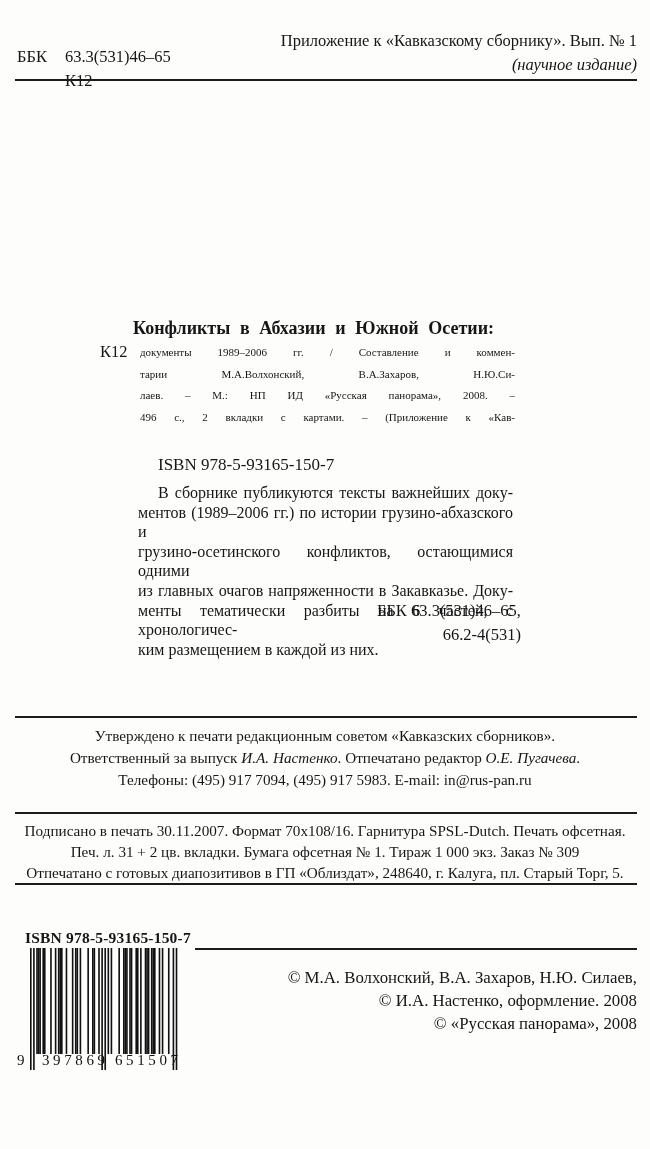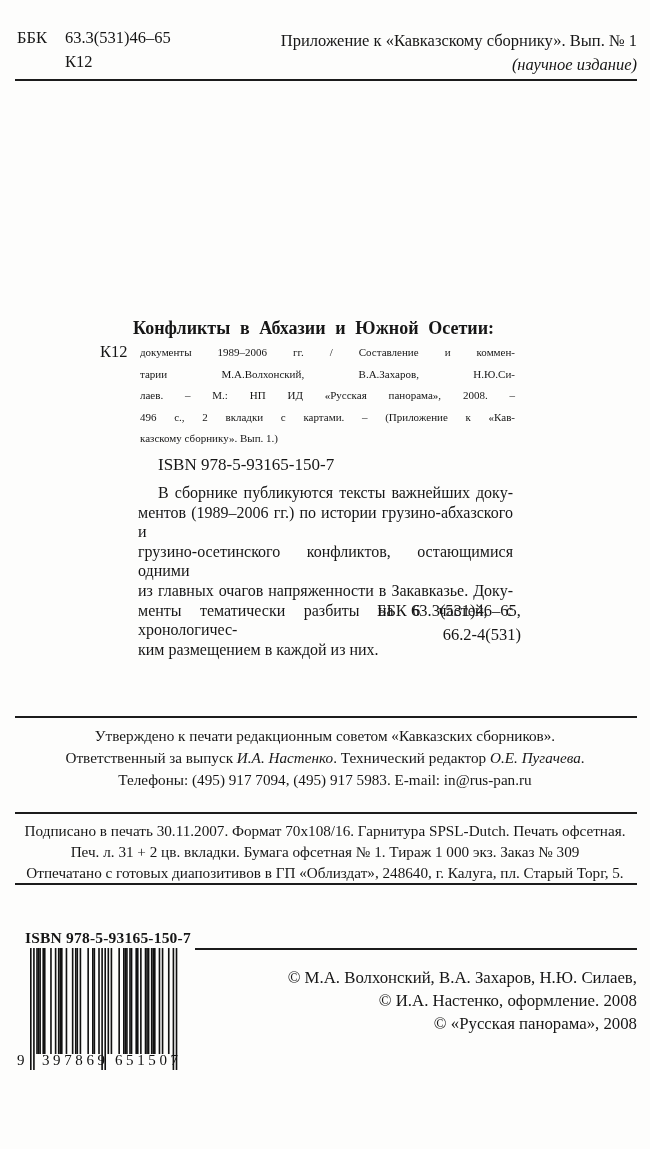--- a/index.html
+++ b/index.html
@@ -11,21 +11,21 @@
     color:#161616;
     font-family:"Liberation Serif","DejaVu Serif",serif;
     overflow:hidden;
   }
   .abs{position:absolute;}
   .rule{position:absolute;height:2px;background:#1c1c1c;}
   .just{text-align:justify;text-align-last:justify;}
   .italic{font-style:italic;}
 
   
-  .hdr-left{left:17px;top:26px;font-size:16.5px;line-height:24px;}
+  .hdr-left{left:17px;top:45px;font-size:16.5px;line-height:24px;}
   .hdr-left .code-col{display:inline-block;vertical-align:top;margin-left:18px;}
   .hdr-right{right:13px;top:29px;font-size:16.5px;line-height:24px;text-align:right;}
 
   
   .card-title{left:133px;top:318px;width:361px;font-size:18px;font-weight:bold;}
   .card-code{left:100px;top:342px;font-size:16.5px;}
   .card-record{left:140px;top:342px;width:375px;font-size:11px;line-height:21.5px;}
   .isbn-line{left:158px;top:455px;font-size:17px;}
   .annotation{left:138px;top:483px;width:375px;font-size:16px;line-height:19.6px;}
   .annotation .indent{padding-left:20px;}
@@ -61,42 +61,41 @@
   </div>
   <div class="rule" style="left:15px;top:79px;width:622px;"></div>
 
   <div class="abs card-title just">Конфликты в Абхазии и Южной Осетии:</div>
   <div class="abs card-code">К12</div>
   <div class="abs card-record">
     <div class="just">документы 1989–2006 гг. / Составление и коммен-</div>
     <div class="just">тарии М.А.Волхонский, В.А.Захаров, Н.Ю.Си-</div>
     <div class="just">лаев. – М.: НП ИД «Русская панорама», 2008. –</div>
     <div class="just">496 с., 2 вкладки с картами. – (Приложение к «Кав-</div>
-    <div>казскому сборнику». Вып. 1.)</div>
   </div>
   <div class="abs isbn-line">ISBN 978-5-93165-150-7</div>
 
   <div class="abs annotation">
     <div class="just indent">В сборнике публикуются тексты важнейших доку-</div>
     <div class="just">ментов (1989–2006 гг.) по истории грузино-абхазского и</div>
     <div class="just">грузино-осетинского конфликтов, остающимися одними</div>
     <div class="just">из главных очагов напряженности в Закавказье. Доку-</div>
     <div class="just">менты тематически разбиты на 6 частей, с хронологичес-</div>
     <div>ким размещением в каждой из них.</div>
   </div>
 
   <div class="abs bbk-codes">
     <div>ББК 63.3(531)46–65,</div>
     <div>66.2-4(531)</div>
   </div>
 
   <div class="rule" style="left:15px;top:716px;width:622px;"></div>
   <div class="abs imprint">
     <div>Утверждено к печати редакционным советом «Кавказских сборников».</div>
-    <div><span>Ответственный за выпуск </span><span class="italic">И.А. Настенко</span><span>. Технический редактор </span><span class="italic">О.Е. Пугачева</span><span>.</span></div>
+    <div><span>Ответственный за выпуск </span><span class="italic">И.А. Настенко</span><span>. Отпечатано редактор </span><span class="italic">О.Е. Пугачева</span><span>.</span></div>
     <div>Телефоны: (495) 917 7094, (495) 917 5983. E-mail: in@rus-pan.ru</div>
   </div>
   <div class="rule" style="left:15px;top:812px;width:622px;"></div>
 
   <div class="abs printing">
     <div>Подписано в печать 30.11.2007. Формат 70х108/16. Гарнитура SPSL-Dutch. Печать офсетная.</div>
     <div>Печ. л. 31 + 2 цв. вкладки. Бумага офсетная № 1. Тираж 1 000 экз. Заказ № 309</div>
     <div>Отпечатано с готовых диапозитивов в ГП «Облиздат», 248640, г. Калуга, пл. Старый Торг, 5.</div>
   </div>
   <div class="rule" style="left:15px;top:883px;width:622px;"></div>

